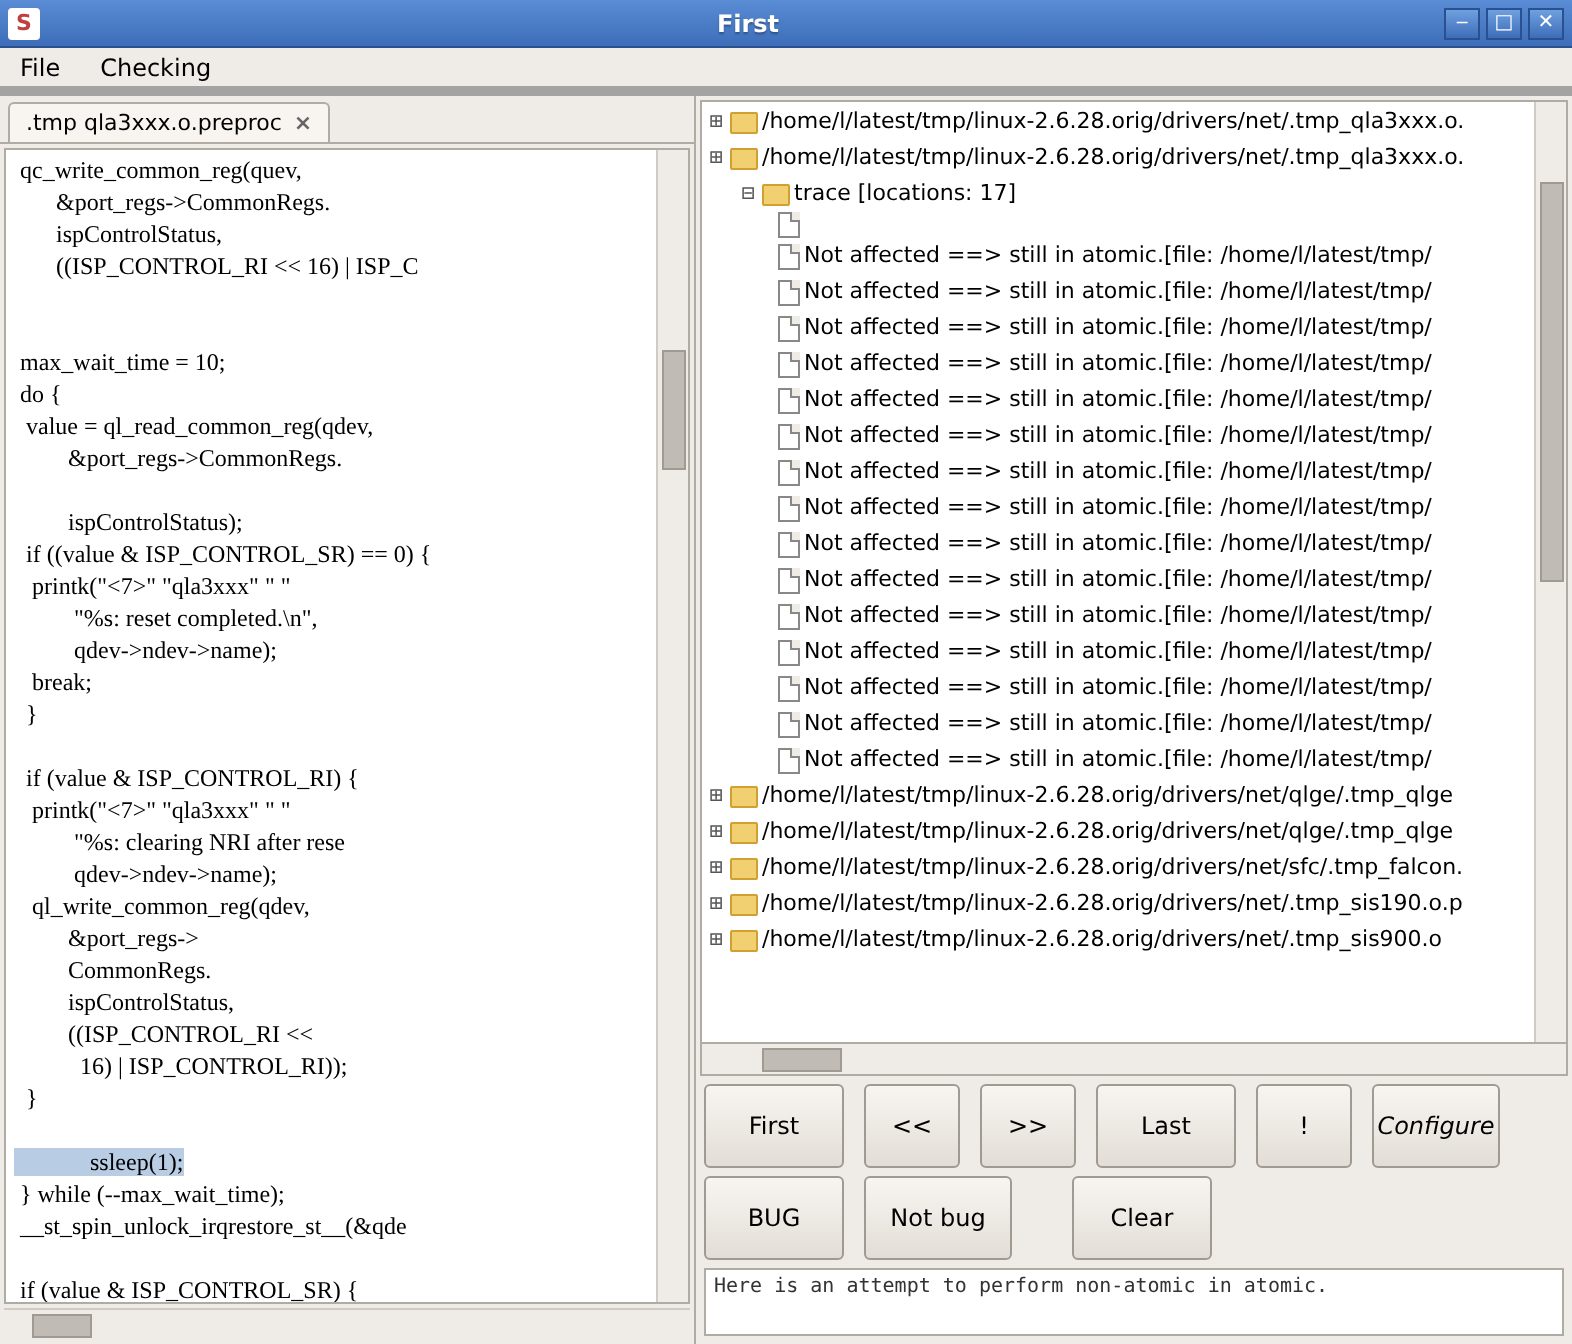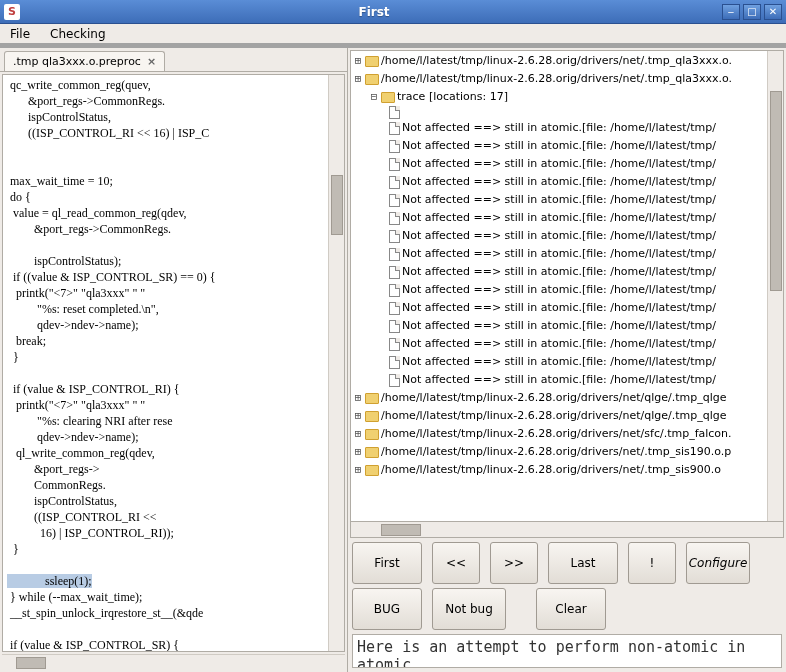--- a/index.html
+++ b/index.html
@@ -44,21 +44,21 @@
 .tree-vscroll .thumb { position: absolute; top: 40px; left: 2px; width: 12px; height: 200px; background: #c0bbb4; border: 1px solid #a09a92; }
 .tree-hscroll { height: 16px; background: #efebe7; border: 1px solid #b0aca5; border-top: none; position: relative; }
 .tree-hscroll .thumb { position: absolute; left: 30px; top: 2px; height: 12px; width: 40px; background: #c0bbb4; border: 1px solid #a09a92; }
 
 .btnrow { padding: 4px 2px; display: flex; gap: 10px; flex-wrap: wrap; }
 .btn { background: linear-gradient(to bottom,#f8f5f1,#e2ddd6); border: 1px solid #a09a92; padding: 13px 0; width: 70px; text-align: center; cursor: pointer; border-radius: 3px; font-size: 12px; }
 .btn.wide { width: 64px; font-style: italic; }
 .btn.mid { width: 48px; }
 .btn.excl { width: 48px; }
 
-.statusarea { border: 1px solid #b0aca5; background: #fff; height: 34px; margin: 0 2px 2px 2px; padding: 3px 4px; font-family: "DejaVu Sans Mono", monospace; font-size: 15px; color: #333; overflow: hidden; }
+.statusarea { border: 1px solid #b0aca5; background: #fff; height: 34px; margin: 0 2px 2px 2px; padding: 3px 4px; font-family: "DejaVu Sans Mono", monospace; font-size: 10px; color: #333; overflow: hidden; }
 </style>
 </head>
 <body>
 
 <div class="titlebar">
   <div class="titlebar-icon">S</div>
   <div class="titlebar-title">First</div>
   <div class="winbtns">
     <div class="winbtn">‒</div>
     <div class="winbtn">□</div>

